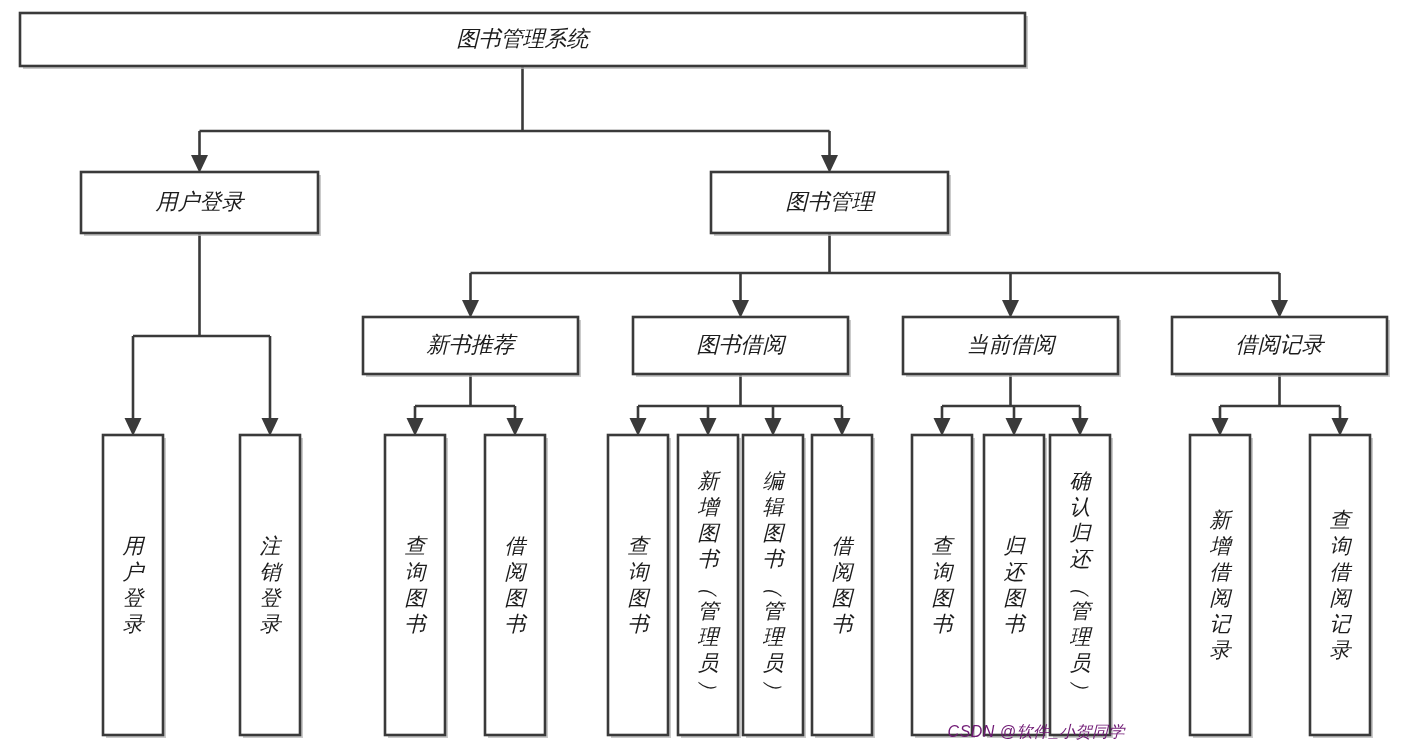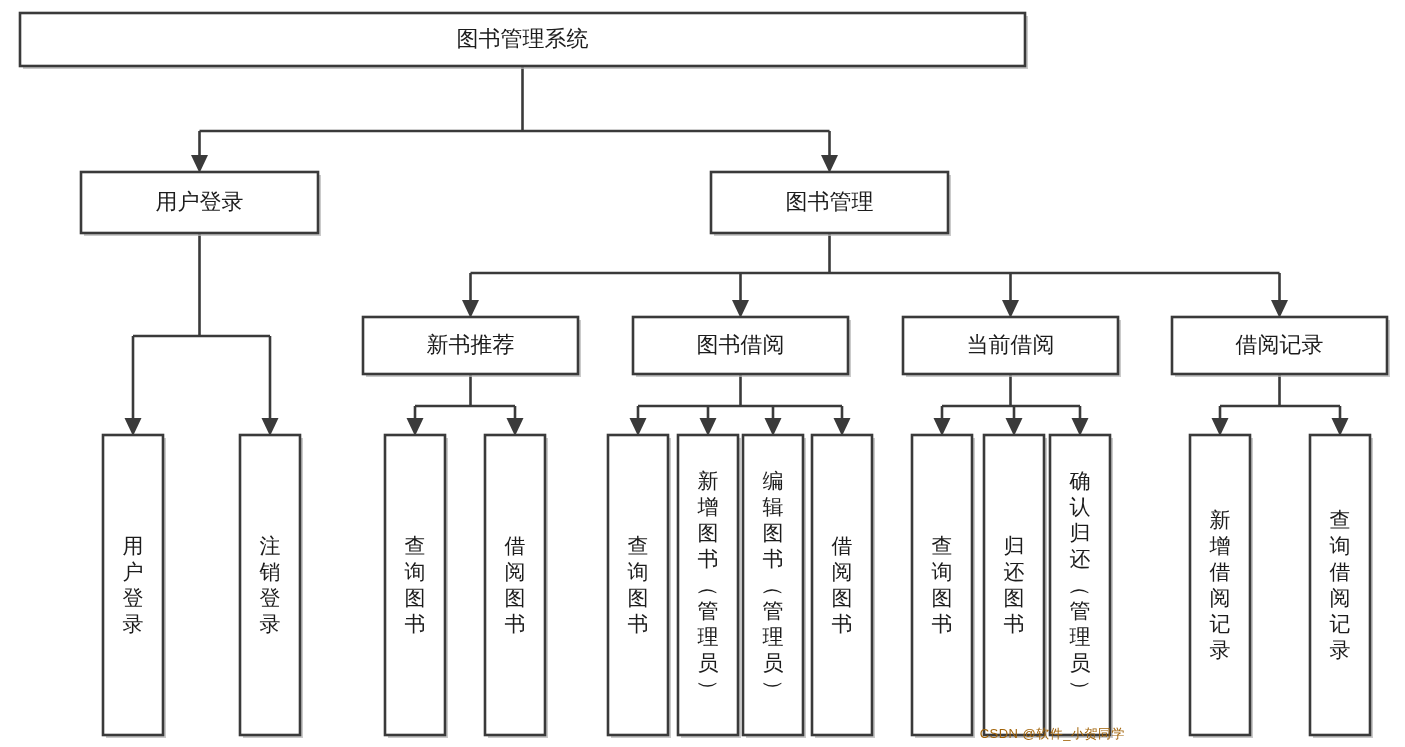--- a/index.html
+++ b/index.html
@@ -11,20 +11,21 @@
     width: 1405px;
     height: 747px;
     font-family: "Liberation Sans", "DejaVu Sans", sans-serif;
     overflow: hidden;
   }
   #diagram-root {
     position: relative;
     width: 1133px;
     height: 747px;
     background: #ffffff;
+    font-style: italic;
   }
   svg#tree-svg {
     position: absolute;
     left: 0;
     top: 0;
     width: 1405px;
     height: 747px;
     display: block;
   }
   .node-box {
@@ -57,22 +58,22 @@
   }
   .arrow-head {
     fill: #3a3a3a;
     stroke: none;
   }
   .watermark {
     position: absolute;
     right: 8px;
     bottom: 4px;
     font-family: "Liberation Sans", "DejaVu Sans", sans-serif;
-    font-size: 13px;
-    color: #a16207;
+    font-size: 16px;
+    color: #701a75;
     letter-spacing: 0.5px;
     white-space: nowrap;
     user-select: none;
   }
 </style>
 </head>
 <body>
 
 <div id="diagram-root">
   <svg id="tree-svg" viewBox="0 0 1405 747" xmlns="http://www.w3.org/2000/svg">

